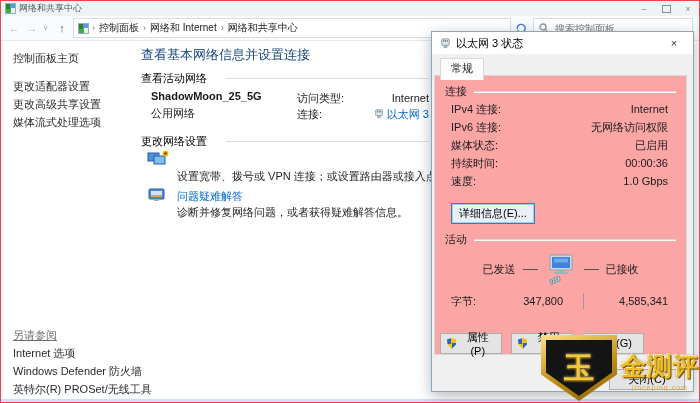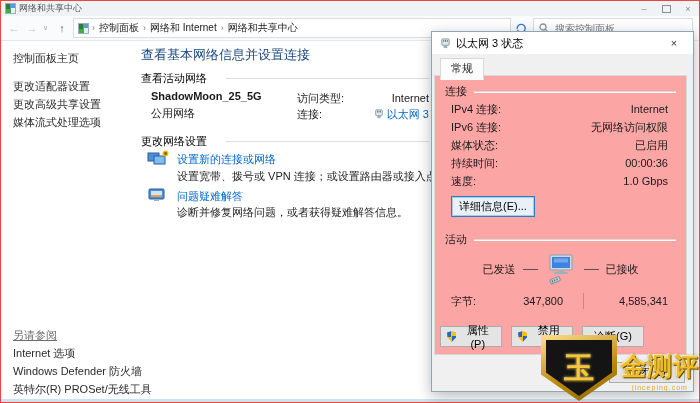--- a/index.html
+++ b/index.html
@@ -54,21 +54,21 @@
   .tab{position:absolute;left:8px;top:26px;padding:2px 10px 3px;background:#fcfcfc;
     border:1px solid #d9d9d9;border-bottom:1px solid #fcfcfc;font-size:11px;z-index:2;}
   .tabpage{position:absolute;left:2px;right:6px;top:43px;height:280px;background:#fca5a5;
     border:1px solid #d9d9d9;box-sizing:border-box;}
   .grp-row{position:absolute;left:10px;right:10px;display:flex;align-items:center;gap:7px;font-size:11px;}
   .etch{flex:1;height:1px;background:#d7d7d7;border-bottom:1px solid #fff;}
   .conn-rows{position:absolute;left:16px;right:18px;top:24px;}
   .conn-row{height:18px;display:flex;justify-content:space-between;align-items:center;font-size:11px;}
   .btn{background:#e4e4e4;border:1px solid #adadad;font-size:11px;color:#000;display:flex;
     align-items:center;justify-content:center;gap:4px;cursor:pointer;box-sizing:border-box;
-    font-family:"Liberation Sans","DejaVu Sans",sans-serif;}
+    font-family:"Liberation Sans","DejaVu Sans",sans-serif;margin-top:7px;}
   .btn-details{position:absolute;left:16px;top:120px;width:84px;height:21px;
     border:1px solid #2a7fbf;box-shadow:0 0 0 1px #a9cbe8 inset;background:#e9f1f8;}
   .act-visual{position:absolute;left:0;right:0;top:170px;height:46px;display:flex;
     align-items:center;justify-content:center;gap:7px;font-size:11px;}
   .dash{width:15px;height:1px;background:#555;}
   .bytes-row{position:absolute;left:16px;right:18px;top:217px;display:flex;align-items:center;font-size:11px;}
   .bytes-label{width:46px;}
   .bytes-val{flex:1;text-align:right;}
   .bytes-sep{width:1px;height:16px;background:#9a9a9a;margin:0 18px 0 20px;}
   .act-buttons{position:absolute;left:5px;top:250px;display:flex;gap:9px;}
@@ -189,21 +189,20 @@
 
   <span class="task-ico" style="top:149px">
     <svg width="22" height="17" viewBox="0 0 22 17">
         <rect x="1" y="3" width="11" height="8" fill="#4e8fdd" stroke="#2b5d9e"></rect>
         <rect x="7" y="6" width="11" height="8" fill="#7fbcf2" stroke="#2b5d9e"></rect>
         <circle cx="18.5" cy="3.5" r="3" fill="#f7c400"></circle>
         <rect x="17.7" y="1.8" width="1.6" height="3.4" fill="#8a6508"></rect>
         <rect x="16.8" y="2.7" width="3.4" height="1.6" fill="#8a6508"></rect>
       </svg>
   </span>
-  <div class="task-title" style="top:151px"><span class="link">设置新的连接或网络</span></div>
   <div class="task-desc" style="top:168px">设置宽带、拨号或 VPN 连接；或设置路由器或接入点。</div>
 
   <span class="task-ico" style="top:186px">
     <svg width="20" height="16" viewBox="0 0 20 16">
         <rect x="2" y="2" width="15" height="10" rx="1" fill="#4e8fdd" stroke="#2b5d9e"></rect>
         <rect x="4" y="4" width="11" height="6" fill="#cfe4f7"></rect>
         <rect x="4" y="8" width="11" height="2" fill="#e8a33d"></rect>
         <rect x="7" y="12" width="5" height="2" fill="#9fb2bc"></rect>
       </svg>
   </span>

